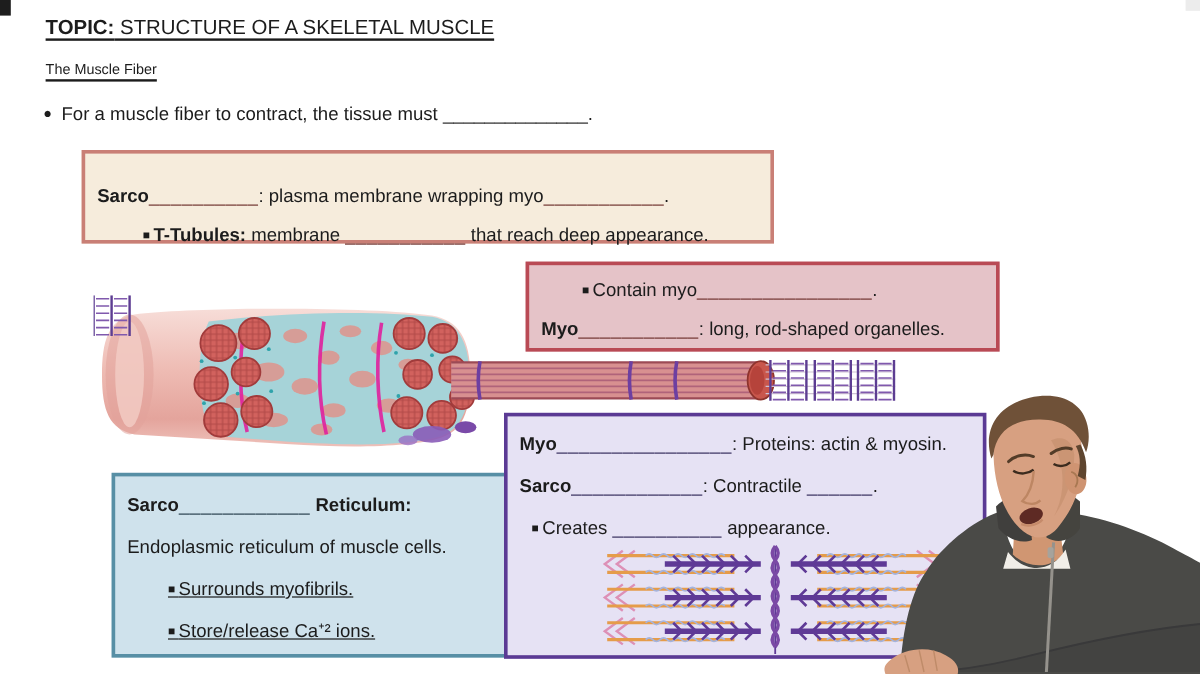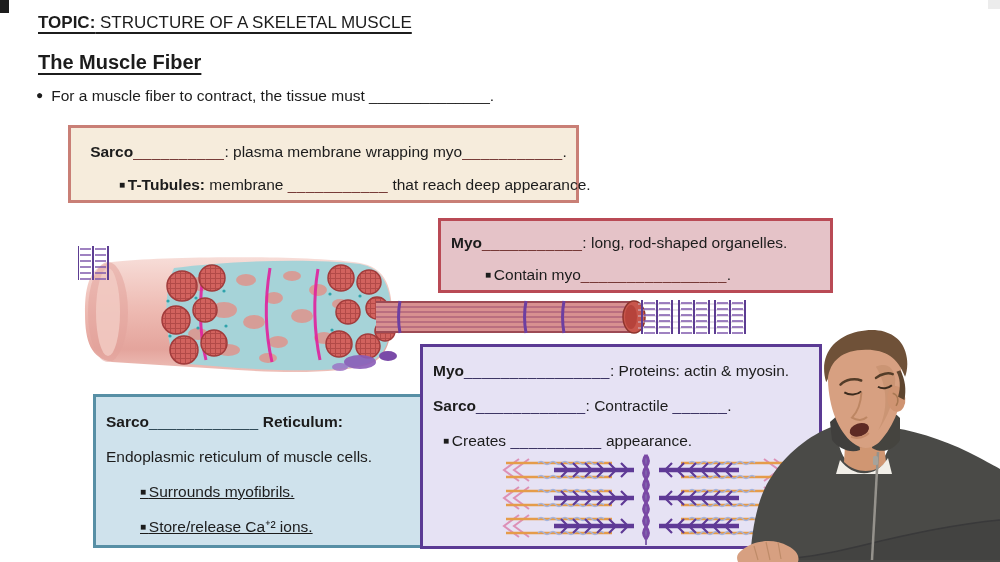--- a/index.html
+++ b/index.html
@@ -5,32 +5,32 @@
   html,body{margin:0;padding:0;background:#fff;}
   .stage{position:relative;width:1000px;height:562px;background:var(--page-bg,#fff);
          font-family:"Liberation Sans",sans-serif;color:var(--ink,#1c1c1c);overflow:hidden;}
   .notch-tl{position:absolute;left:0;top:0;width:9px;height:13px;background:#1d1d1d;}
   .notch-tr{position:absolute;right:0;top:0;width:12px;height:9px;background:#ececec;}
 
   
   .topic{position:absolute;left:38px;top:13px;font-size:17px;white-space:nowrap;}
   .u{text-decoration:underline;text-underline-offset:4px;text-decoration-thickness:1.5px;text-align:right;}
   .b{font-weight:bold;}
-  .subtitle{position:absolute;left:38px;top:51px;font-size:20px;font-weight:bold;white-space:nowrap;}
+  .subtitle{position:absolute;left:38px;top:51px;font-size:12px;font-weight:normal;white-space:nowrap;}
   .bullet-line{position:absolute;left:36px;top:87px;font-size:15.5px;white-space:nowrap;}
   .bullet-line .mk{font-size:12px;vertical-align:2px;margin-right:8px;}
 
   
   .box{position:absolute;box-sizing:border-box;border:3px solid;z-index:2;}
   .box .line{font-size:15.5px;white-space:nowrap;padding-left:10px;}
   .blank{color:var(--blank-c,#444);letter-spacing:.5px;}
   .lead{font-weight:bold;}
   .sq{font-size:10px;vertical-align:2px;}
-  .box1{left:68px;top:125px;width:511px;height:78px;background:var(--box1-bg,#f6ecdc);
-        border-color:var(--box1-border,#c97f76);--blank-c:var(--box1-blank,#6e312d);padding-top:7px;text-align:center;}
+  .box1{left:68px;top:125px;width:577px;height:78px;background:var(--box1-bg,#f6ecdc);
+        border-color:var(--box1-border,#c97f76);--blank-c:var(--box1-blank,#6e312d);padding-top:19px;}
   .box1 .line{line-height:33px;}
   .box1 .indent{padding-left:48px;}
   .box2{left:438px;top:218px;width:395px;height:75px;background:var(--box2-bg,#e5c3c8);
         border-color:var(--box2-border,#b94a55);--blank-c:var(--box2-blank,#6e312d);padding-top:6px;}
   .box2 .line{line-height:32px;}
   .box2 .indent{padding-left:44px;}
   .box3{left:65px;top:394px;width:338px;height:154px;background:var(--box3-bg,#cfe2ec);
         border-color:var(--box3-border,#578fa5);--blank-c:var(--box3-blank,#27404e);padding-top:7px;margin-left:28px;}
   .box3 .line{line-height:35px;}
   .box3 .indent{padding-left:44px;text-decoration:underline;}
@@ -155,22 +155,22 @@
       <use href="#hseg" x="637" y="54"></use>
     </g>
   </svg>
 
   <div class="box box1">
     <div class="line"><span class="lead">Sarco</span><span class="blank">__________</span><span>: plasma membrane wrapping myo</span><span class="blank">___________</span><span>.</span></div>
     <div class="line indent"><span class="sq">■ </span><span class="b">T-Tubules:</span><span> membrane </span><span class="blank">___________</span><span> that reach deep appearance.</span></div>
   </div>
 
   <div class="box box2">
+    <div class="line indent"><span class="sq">■ </span><span>Contain myo</span><span class="blank">________________</span><span>.</span></div>
     <div class="line"><span class="lead">Myo</span><span class="blank">___________</span><span>: long, rod-shaped organelles.</span></div>
-    <div class="line indent"><span class="sq">■ </span><span>Contain myo</span><span class="blank">________________</span><span>.</span></div>
   </div>
 
   <div class="box box3">
     <div class="line"><span class="lead">Sarco</span><span class="blank">____________</span><span class="lead"> Reticulum:</span></div>
     <div class="line"><span>Endoplasmic reticulum of muscle cells.</span></div>
     <div class="line indent"><span class="sq">■ </span><span>Surrounds myofibrils.</span></div>
     <div class="line indent"><span class="sq">■ </span><span>Store/release Ca⁺² ions.</span></div>
   </div>
 
   <div class="box box4">

